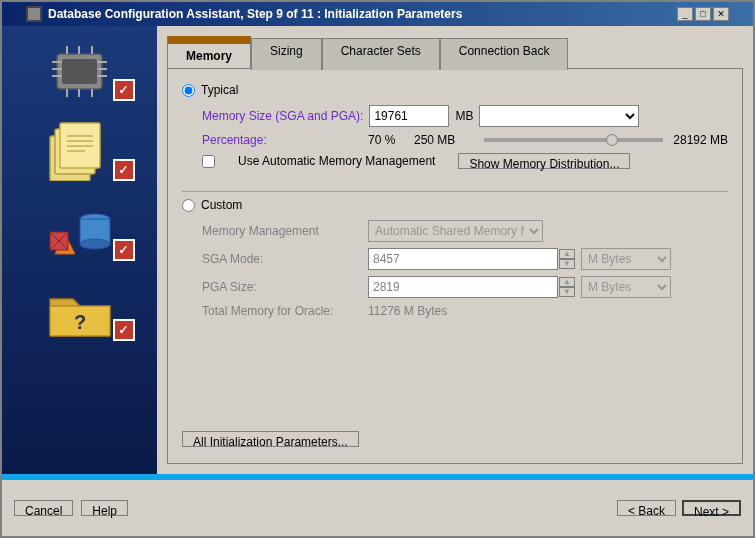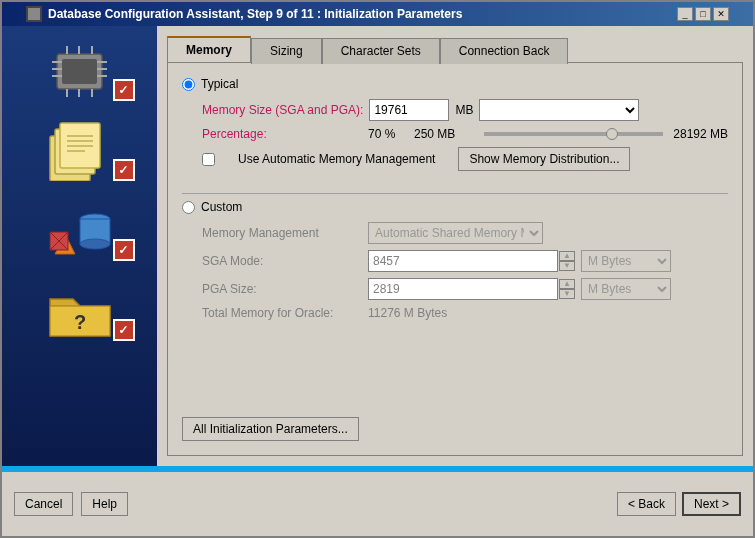--- a/index.html
+++ b/index.html
@@ -131,21 +131,21 @@
       background: #d4d0c8;
       border: 1px solid #808080;
       border-bottom: none;
       cursor: pointer;
       font-size: 12px;
       position: relative;
     }
 
     .tab.active {
       background: #d4d0c8;
-      border-top: 2px solid #a16207;
+      border-top: 8px solid #a16207;
       font-weight: bold;
       z-index: 1;
     }
 
     .tab:not(.active) {
       background: #c0bdb5;
       top: 2px;
     }
 
     .panel {
@@ -183,21 +183,21 @@
     .form-row {
       display: flex;
       align-items: center;
       margin-bottom: 6px;
       gap: 6px;
     }
 
     .form-label {
       min-width: 160px;
       font-size: 12px;
-      color: #be185d;
+      color: #6d28d9;
     }
 
     .form-value {
       font-size: 12px;
     }
 
     input[type="text"] {
       background: white;
       border: 1px solid #808080;
       padding: 2px 4px;
@@ -226,21 +226,21 @@
       gap: 23px;
       margin-bottom: 6px;
     }
 
     .btn {
       background: #d4d0c8;
       border: 1px solid #808080;
       padding: 3px 10px;
       font-size: 12px;
       cursor: pointer;
-      height: 24px;
+      height: 16px;
     }
 
     .btn-blue {
       background: #d4d0c8;
       border: 2px solid #404040;
     }
 
     .separator {
       height: 1px;
       background: #a0a0a0;

